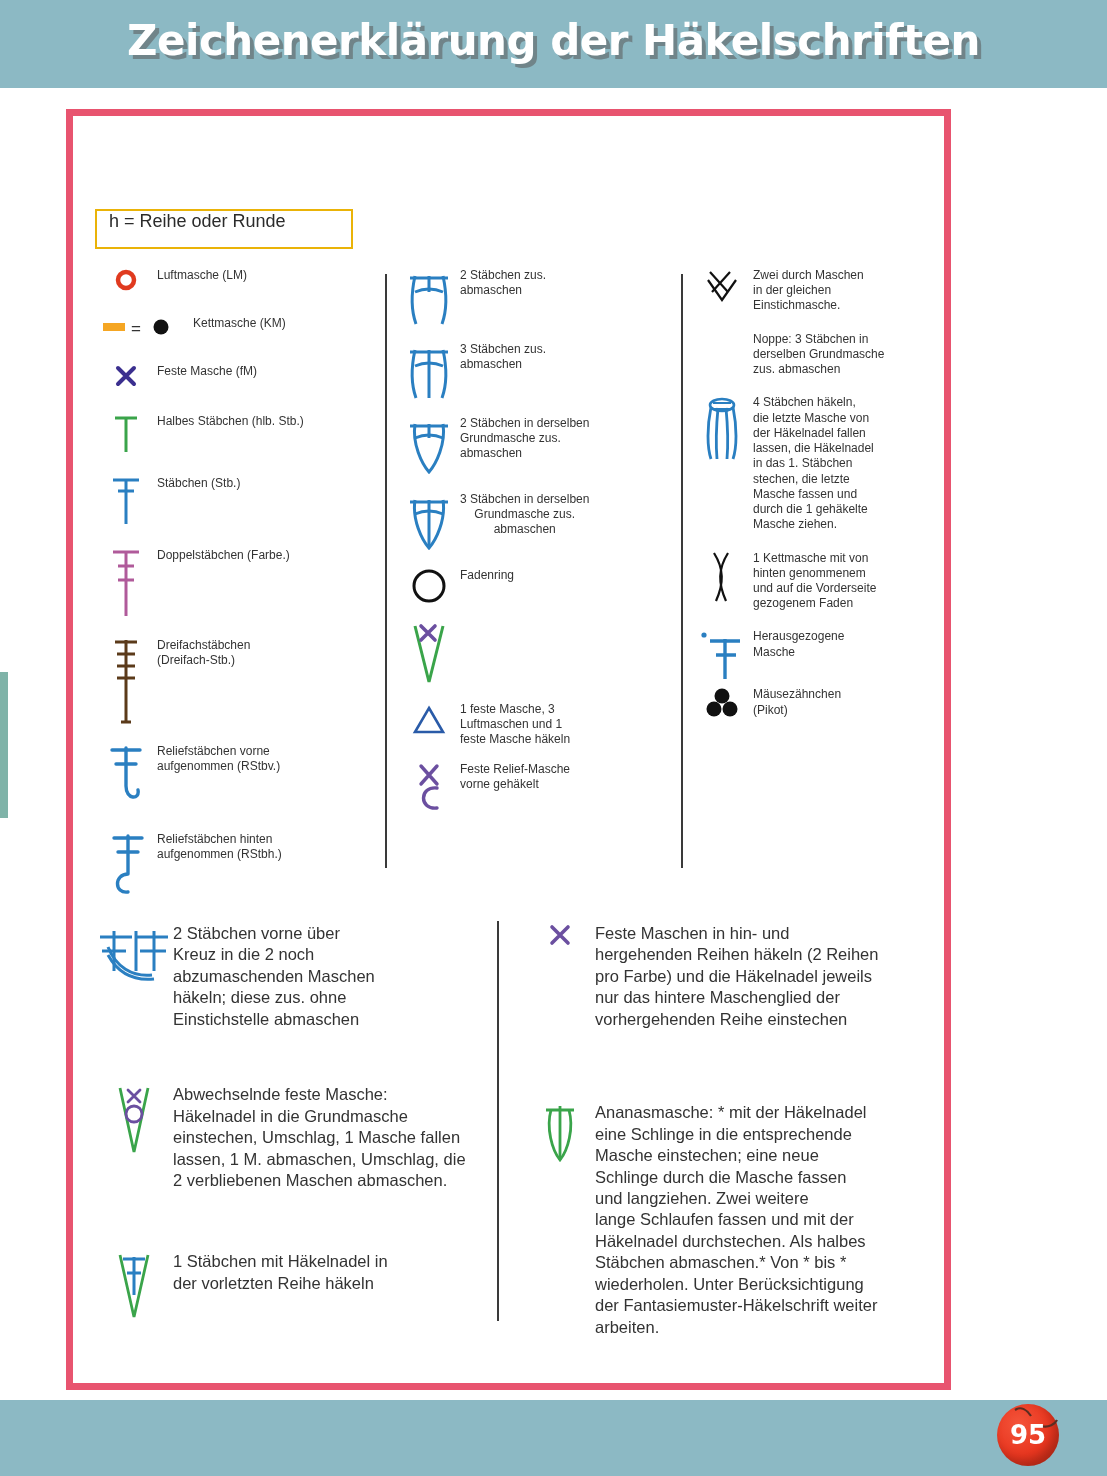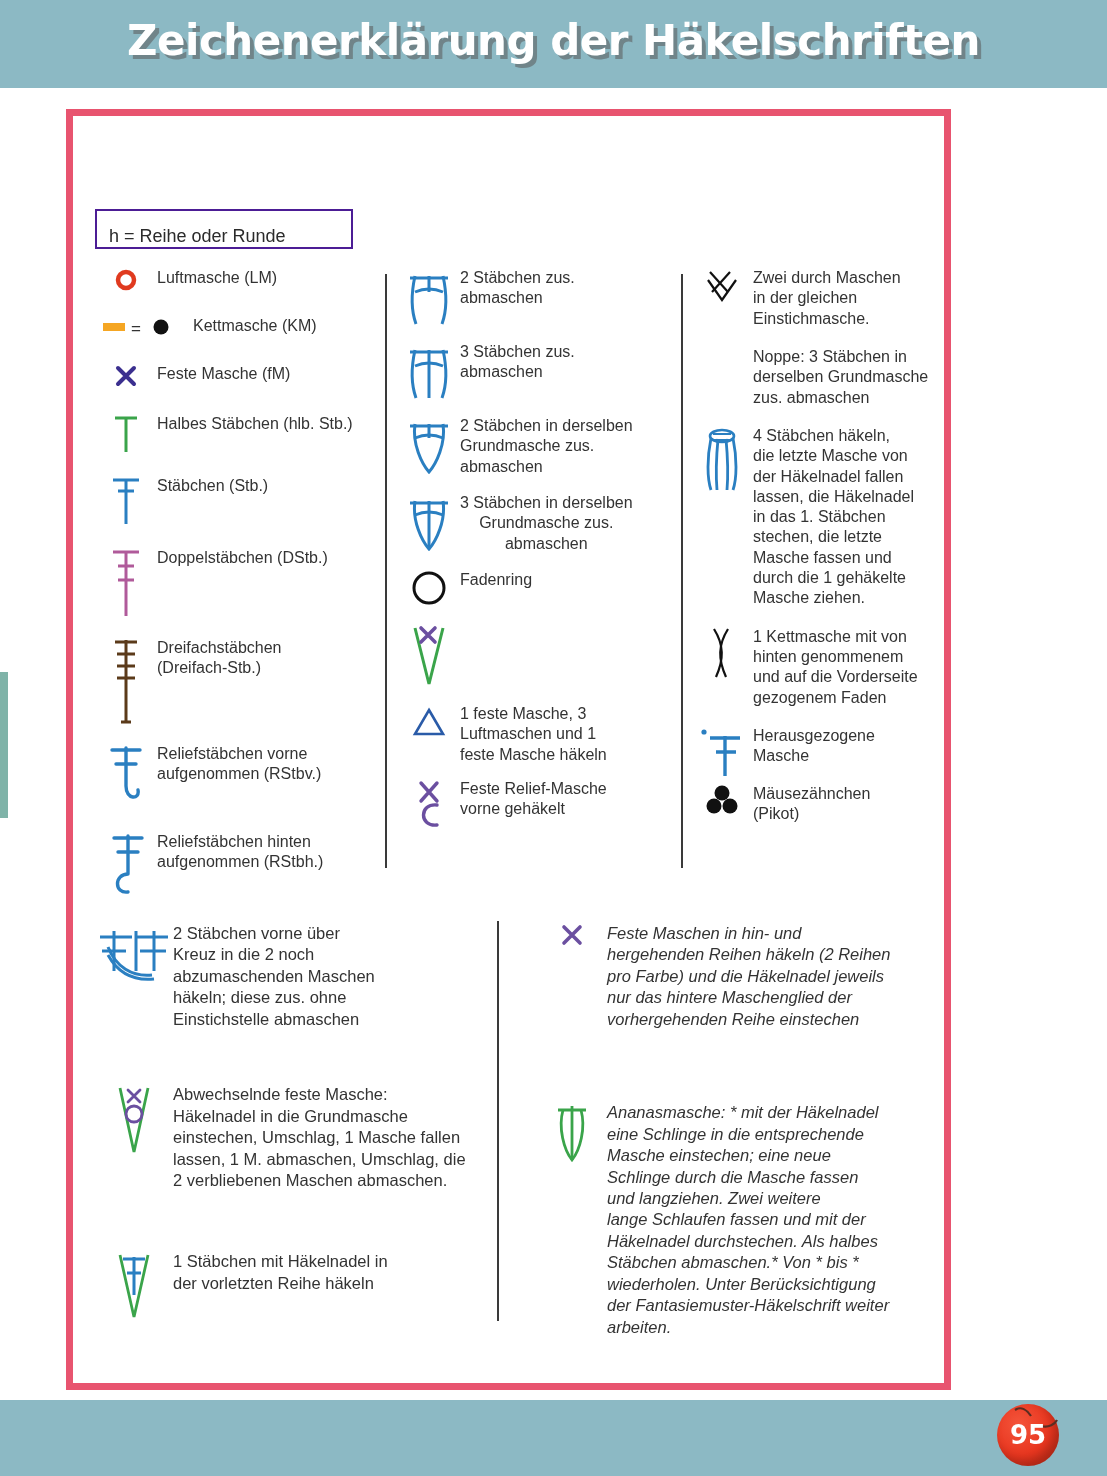--- a/index.html
+++ b/index.html
@@ -58,51 +58,51 @@
     width:885px;height:1281px;
     background:#ffffff;
     border:7px solid #e8546f;
     box-sizing:border-box;
   }
 
   
   .h-box{
     position:absolute;left:22px;top:93px;
     width:258px;height:40px;
-    border:2px solid #4c1d95;
+    border:2px solid #eab308;
     background:#ffffff;
     box-sizing:border-box;
-    display:flex;align-items:flex-end;
+    display:flex;align-items:flex-start;
     padding-left:12px;
   }
   .h-box span{font-size:18px;color:#2b2b2b;}
 
   
   .cols{position:absolute;left:0;top:150px;width:871px;height:600px;}
   .col{position:absolute;top:0;}
   .col-1{left:22px;width:300px;}
   .col-2{left:325px;width:290px;}
   .col-3{left:618px;width:253px;}
   .vdiv{position:absolute;top:8px;width:2px;background:#3a3a3a;}
   .vdiv-a{left:312px;height:594px;}
   .vdiv-b{left:608px;height:594px;}
 
   .row{display:flex;align-items:flex-start;margin-bottom:2px;}
   .sym{width:62px;flex:0 0 62px;display:flex;align-items:flex-start;justify-content:center;}
   .sym svg{display:block;}
   .txt{
-    font-size:16px;line-height:1.27;color:#333333;
+    font-size:12px;line-height:1.27;color:#333333;
     padding-top:2px;
   }
 
   
   .bottom{position:absolute;left:0;top:805px;width:871px;height:420px;}
   .bcol{position:absolute;top:0;}
   .bcol-1{left:22px;width:400px;}
-  .bcol-2{left:464px;width:420px;font-style:italic;}
+  .bcol-2{left:452px;width:420px;}
   .vdiv-c{position:absolute;left:424px;top:0px;width:2px;height:400px;background:#3a3a3a;}
   .brow{display:flex;align-items:flex-start;}
   .bsym{width:78px;flex:0 0 78px;display:flex;align-items:flex-start;justify-content:center;}
   .btxt{font-size:16.5px;line-height:1.30;color:#333333;padding-top:2px;}
 </style>
 </head>
 <body>
 
 <div class="header-band"></div>
 <div class="header-title">Zeichenerklärung der Häkelschriften</div>
@@ -168,21 +168,21 @@
         </div>
         <div class="txt">Stäbchen (Stb.)</div>
       </div>
 
       <div class="row" style="margin-bottom:18px;">
         <div class="sym">
           <svg width="34" height="72" viewBox="0 0 34 72">
             <path d="M4 6 H30 M9 20 H25 M9 34 H25 M17 6 V70" stroke="#b05a9a" stroke-width="3" fill="none"></path>
           </svg>
         </div>
-        <div class="txt">Doppelstäbchen (DStb.)</div>
+        <div class="txt">Doppelstäbchen (Farbe.)</div>
       </div>
 
       <div class="row" style="margin-bottom:14px;">
         <div class="sym">
           <svg width="34" height="92" viewBox="0 0 34 92">
             <path d="M6 6 H28 M8 18 H26 M8 30 H26 M8 42 H26 M17 4 V86 M12 86 H22" stroke="#5b3a1a" stroke-width="3" fill="none"></path>
           </svg>
         </div>
         <div class="txt" style="white-space:pre-line;">Dreifachstäbchen
 (Dreifach-Stb.)</div>

